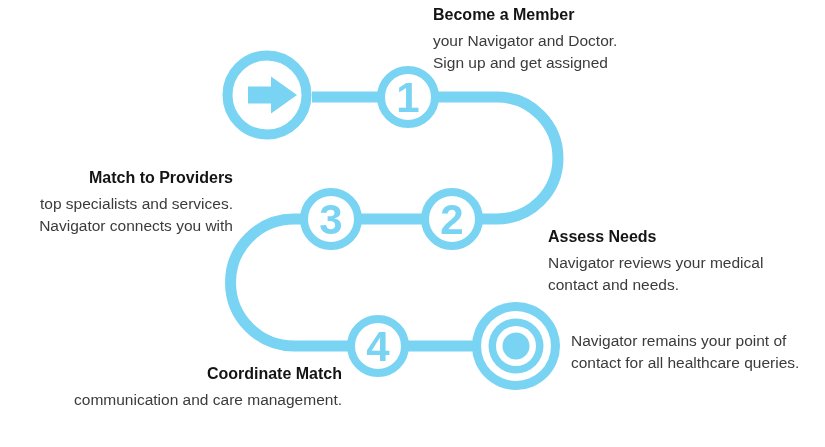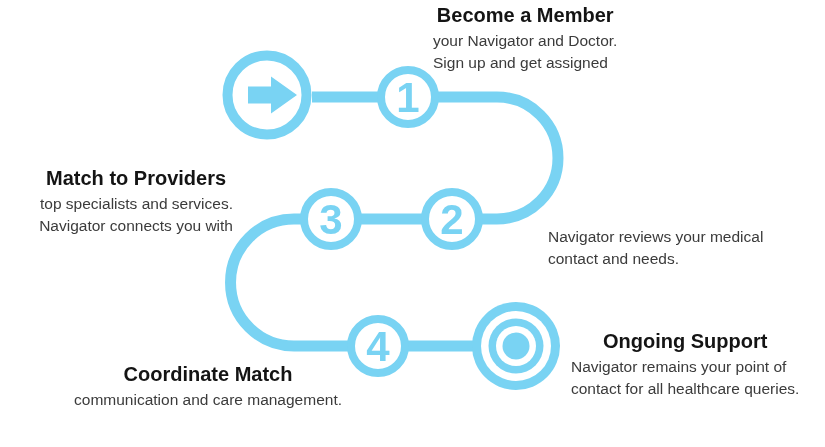--- a/index.html
+++ b/index.html
@@ -22,27 +22,26 @@
   }
   .step-text {
     position: absolute;
     line-height: 21.5px;
     font-size: 15.5px;
     color: #3b3b3b;
   }
   .step-text.align-right { text-align: right; }
   .step-text.align-left  { text-align: left; }
   .step-title {
-    font-size: 20px;
+    font-size: 16px;
     font-weight: bold;
     color: #141414;
     margin: 0 0 4px 0;
     line-height: 22px;
     white-space: nowrap;
-    text-align: center;
   }
   .step-line {
     white-space: nowrap;
   }
   .num-label {
     font-family: "Liberation Sans", "DejaVu Sans", sans-serif;
     font-weight: bold;
     font-size: 42px;
   }
 </style>
@@ -89,34 +88,34 @@
     </g>
   </svg>
 
   <div class="step-text align-left" style="left:433px; top:4px;">
     <div class="step-title">Become a Member</div>
     <div class="step-line">your Navigator and Doctor.</div>
     <div class="step-line">Sign up and get assigned</div>
   </div>
 
   <div class="step-text align-left" style="left:548px; top:226px;">
+    <div class="step-title">Assess Needs</div>
     <div class="step-line">Navigator reviews your medical</div>
     <div class="step-line">contact and needs.</div>
   </div>
 
   <div class="step-text align-right" style="right:592px; top:167px;">
     <div class="step-title">Match to Providers</div>
     <div class="step-line">top specialists and services.</div>
     <div class="step-line">Navigator connects you with</div>
   </div>
 
   <div class="step-text align-right" style="right:483px; top:363px;">
     <div class="step-title">Coordinate Match</div>
     <div class="step-line">communication and care management.</div>
   </div>
 
   <div class="step-text align-left" style="left:571px; top:330px;">
-    <div class="step-title">Ongoing Support</div>
     <div class="step-line">Navigator remains your point of</div>
     <div class="step-line">contact for all healthcare queries.</div>
   </div>
 
 </div>
 
 </body></html>

